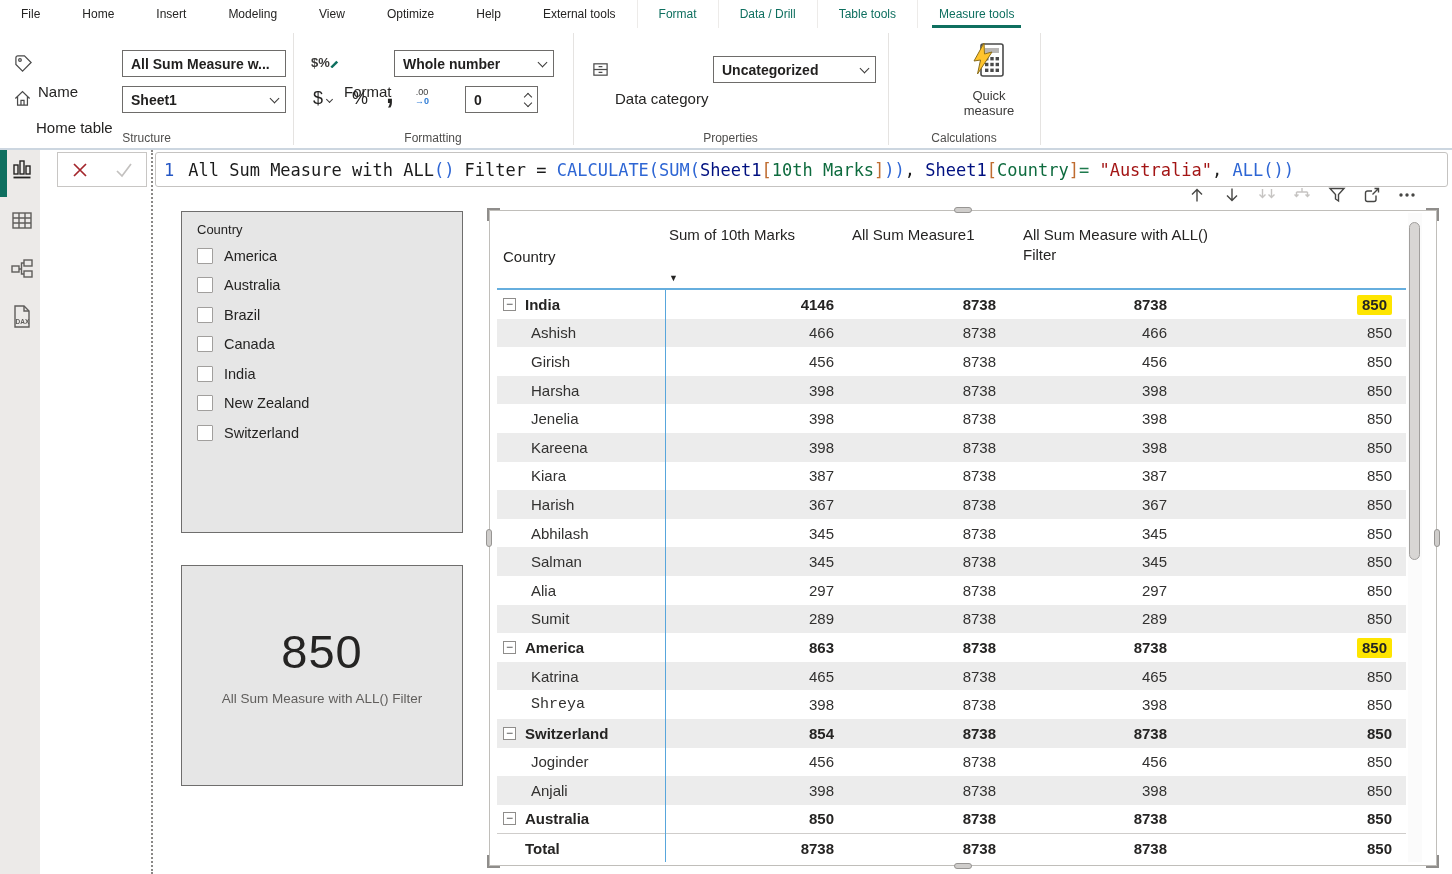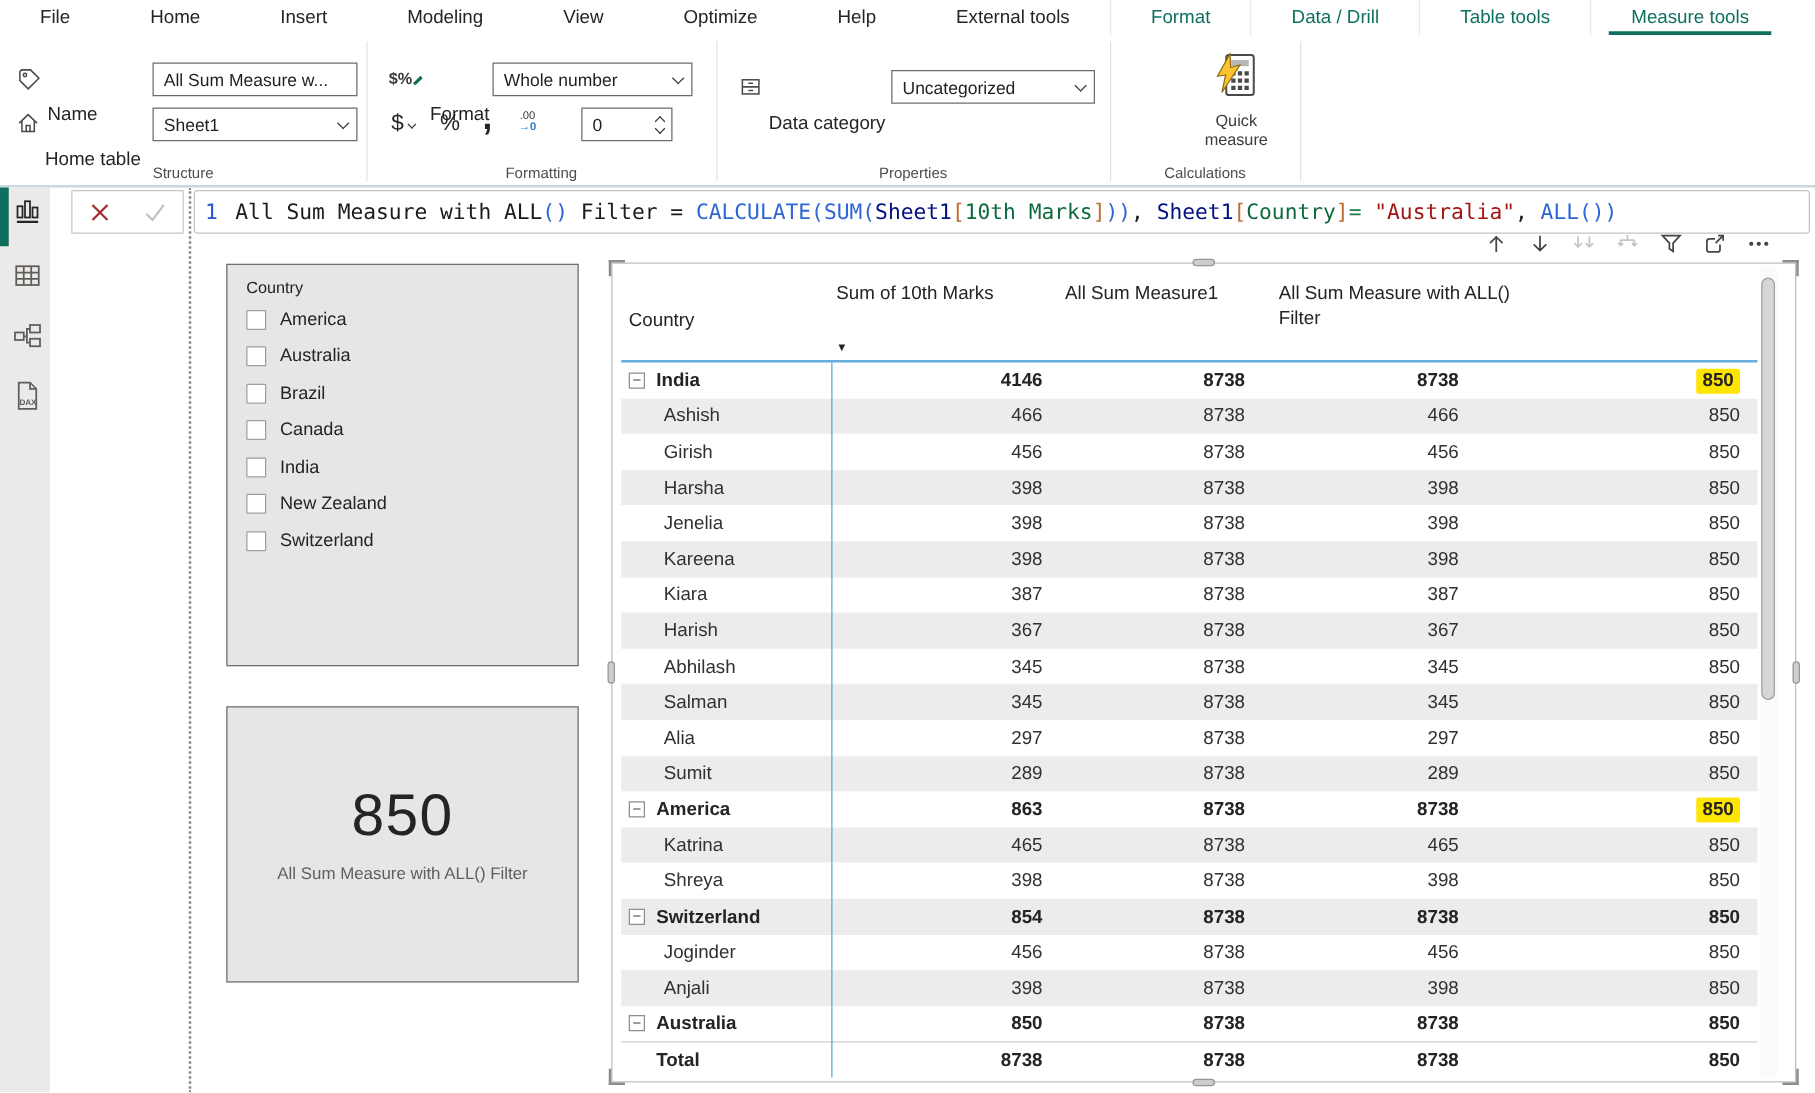--- a/index.html
+++ b/index.html
@@ -1,33 +1,33 @@
 <!DOCTYPE html>
 <html style="--accent: #0e6f5f; --hl: #fee500; --stripe: #ececec; --hline: #66aede; --colsep: #58a6dc; --dax-plain: #1b1b1b; --dax-function: #2e66d4; --dax-table: #001080; --dax-bracket: #bf6c30; --dax-column: #0e6b3e; --dax-operator: #1e7a4d; --dax-string: #a31515; --dax-linenum: #2456c4;"><head>
 <meta charset="utf-8">
 <style>
   html,body{margin:0;padding:0;background:#fff;font-family:"Liberation Sans",sans-serif;}
   .app{position:relative;width:1452px;height:874px;background:#fff;overflow:hidden;}
   .app *{box-sizing:border-box;}
 
   
   .menubar{position:absolute;left:0;top:0;right:0;height:28px;display:flex;align-items:stretch;background:#fff;}
-  .menu-item{padding:0 32px;font-size:15px;color:#252423;line-height:28px;position:relative;white-space:nowrap;cursor:default;}
+  .menu-item{padding:0 21px;font-size:12px;color:#252423;line-height:28px;position:relative;white-space:nowrap;cursor:default;}
   .menu-item.contextual{color:var(--accent);border-left:1px solid #edebe9;}
   .menu-item.active::after{content:"";position:absolute;left:14px;right:14px;bottom:0;height:3px;background:var(--accent);}
 
   
   .ribbon{position:absolute;left:0;top:28px;right:0;height:122px;background:#fff;border-bottom:2px solid #ccd6e0;}
   .rib-sep{position:absolute;top:5px;height:112px;width:1px;background:#e5e3e1;}
   .group-label{position:absolute;bottom:3px;text-align:center;font-size:12px;color:#4f4e4c;}
   .rlabel{position:absolute;font-size:15px;color:#252423;white-space:nowrap;}
   .ric{position:absolute;}
   .ric svg{stroke:#4a4a4a;fill:none;stroke-width:1.3;}
   .tbox{position:absolute;height:27px;background:#fff;border:1px solid #6e6c6a;display:flex;align-items:center;font-size:14px;color:#201f1e;}
-  .tbox .val{flex:1;padding-left:8px;white-space:nowrap;overflow:hidden;}
+  .tbox .val{flex:1;padding-left:8px;white-space:nowrap;overflow:hidden;font-weight:bold;}
   .chev{width:22px;height:100%;display:flex;justify-content:center;align-items:center;flex:none;}
   .chev::before{content:"";width:6px;height:6px;border-right:1.4px solid #3b3a39;border-bottom:1.4px solid #3b3a39;transform:rotate(45deg);margin-top:-3px;}
   .spin-btns{width:18px;display:flex;flex-direction:column;align-items:center;justify-content:center;gap:4px;}
   .spin-up,.spin-dn{width:6px;height:6px;border-right:1.3px solid #3b3a39;border-bottom:1.3px solid #3b3a39;}
   .spin-up{transform:rotate(-135deg);margin-bottom:-2px;}
   .spin-dn{transform:rotate(45deg);margin-top:-2px;}
   .fmt-ic{position:absolute;font-weight:700;font-size:13px;color:#3b3a39;}
   .fmt-ic svg{position:absolute;right:-10px;top:2px;}
   .txt-btn{position:absolute;color:#252423;cursor:default;display:flex;align-items:center;}
   .mini-chev{width:5px;height:5px;border-right:1.2px solid #3b3a39;border-bottom:1.2px solid #3b3a39;transform:rotate(45deg);margin:2px 0 0 4px;}
@@ -506,21 +506,21 @@
         <div class="tr shade">
           <div class="td c0" style="width: 168px;">
             <span class="cname child">Katrina</span>
           </div>
           <div class="td num c1" style="width: 183px;"><span>465</span></div>
           <div class="td num c2" style="width: 162px;"><span>8738</span></div>
           <div class="td num c3" style="width: 171px;"><span>465</span></div>
           <div class="td num c4" style="width: 225px;"><span>850</span></div>
         </div>
         <div class="tr">
-          <div class="td c0" style="width: 168px;">
+          <div class="td c0" style="width: 168px; font-family: Liberation Mono, monospace;">
             <span class="cname child">Shreya</span>
           </div>
           <div class="td num c1" style="width: 183px;"><span>398</span></div>
           <div class="td num c2" style="width: 162px;"><span>8738</span></div>
           <div class="td num c3" style="width: 171px;"><span>398</span></div>
           <div class="td num c4" style="width: 225px;"><span>850</span></div>
         </div>
         <div class="tr shade group">
           <div class="td c0" style="width: 168px;">
             <span class="collapse">−</span>

